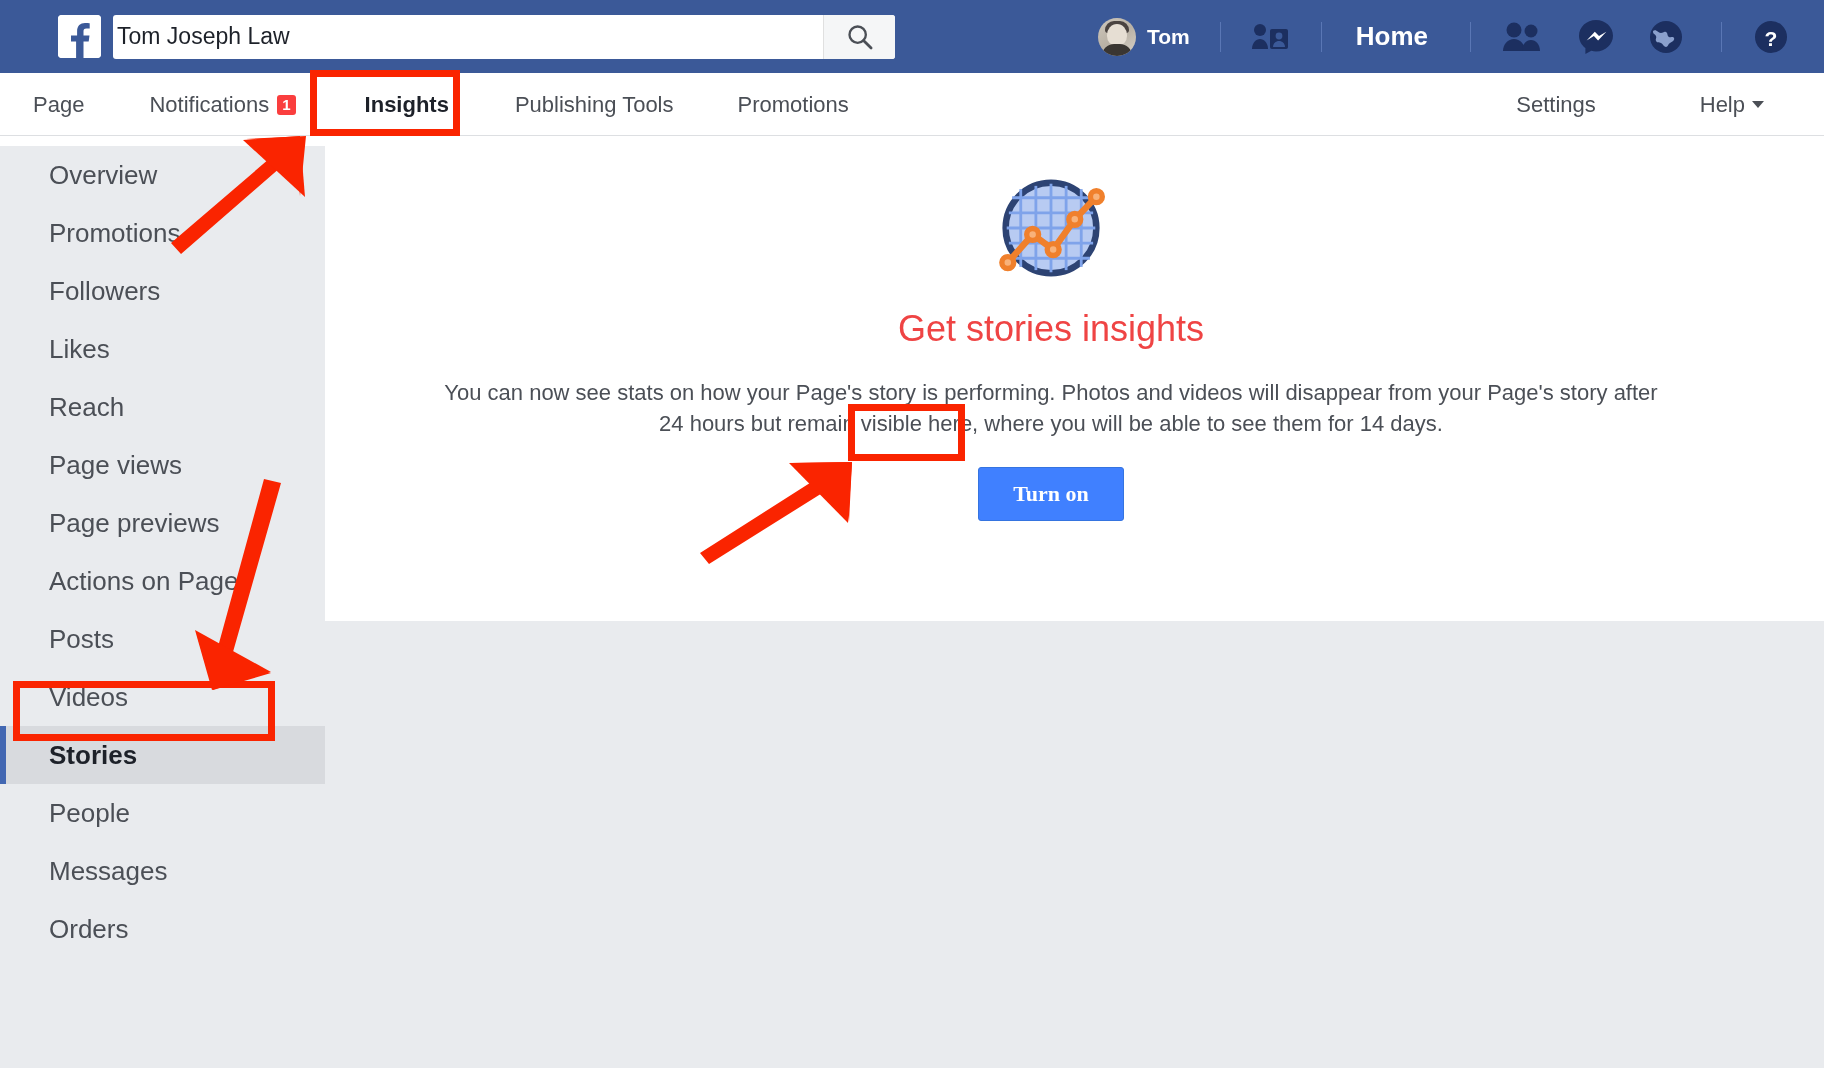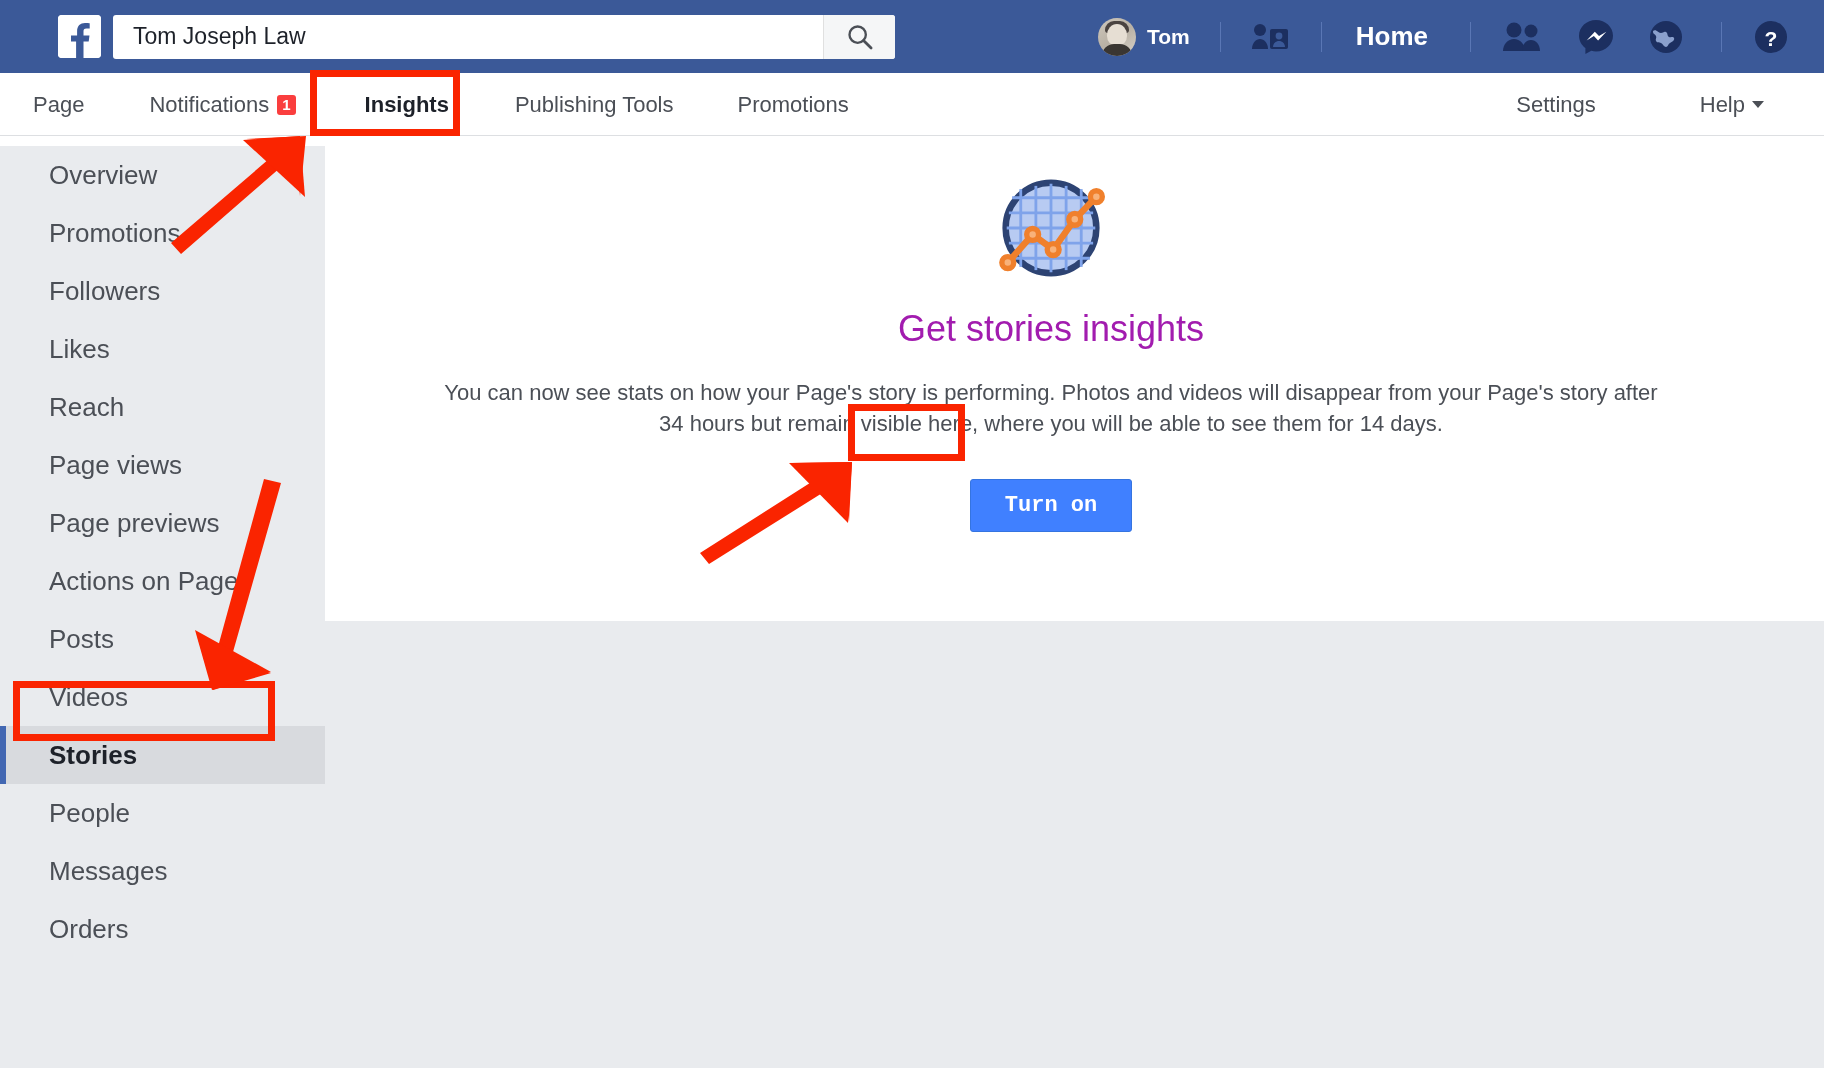--- a/index.html
+++ b/index.html
@@ -23,21 +23,21 @@
     position: relative; flex: none;
   }
   .fb-logo svg { position: absolute; left: 0; top: 0; }
   .searchwrap {
     margin-left: 12px; width: 782px; height: 44px;
     background: #ffffff; border-radius: 3px;
     display: flex; align-items: center; position: relative; flex: none;
   }
   .searchwrap input {
     border: 0; outline: none; background: transparent;
-    font-size: 23px; color: #1d2129; padding-left: 20px;
+    font-size: 23px; color: #1d2129; padding-left: 4px;
     width: 700px; height: 40px;
     font-family: "Liberation Sans", sans-serif;
   }
   .search-btn {
     position: absolute; right: 0; top: 0;
     width: 72px; height: 44px;
     background: #f5f6f7; border-left: 1px solid #e0e0e0;
     border-radius: 0 3px 3px 0;
     display: flex; align-items: center; justify-content: center;
     cursor: pointer;
@@ -139,31 +139,31 @@
     width: 6px; background: #4267b2;
   }
 
   .card {
     position: absolute; left: 325px; top: 10px; width: 1452px; height: 475px;
     background: #ffffff;
     display: flex; flex-direction: column; align-items: center;
   }
   .chart-illus { margin-top: 28px; width: 108px; height: 108px; }
   .card-title {
-    margin-top: 26px; font-size: 36px; color: #a21caf; font-weight: normal;
+    margin-top: 26px; font-size: 36px; color: #ef4444; font-weight: normal;
   }
   .card-desc {
     margin-top: 27px; width: 1230px; text-align: center;
     font-size: 22px; line-height: 31px; color: #4b4f56;
   }
   .turnon-btn {
-    margin-top: 40px; background: #4080ff; color: #ffffff;
+    margin-top: 28px; background: #4080ff; color: #ffffff;
     font-size: 22px; font-weight: bold; border: 1px solid #3574e0;
     border-radius: 3px; padding: 13px 34px; cursor: pointer;
-    font-family: Liberation Mono, monospace;
+    font-family: Liberation Serif, serif;
   }
   .below-card {
     position: absolute; left: 325px; top: 485px; width: 1499px; height: 447px;
     background: #e9ebee;
   }
 
   
   .anno-box {
     position: absolute; border: 7px solid #fa2400; pointer-events: none;
   }
@@ -354,21 +354,21 @@
         <g fill="#f8b27a" stroke="#f0802c" stroke-width="5">
           <circle cx="10" cy="82" r="5.5"></circle>
             <circle cx="33" cy="56" r="5.5"></circle>
           <circle cx="52" cy="70" r="5.5"></circle>
             <circle cx="72" cy="42" r="5.5"></circle>
           <circle cx="92" cy="21" r="5.5"></circle>
         </g>
       </svg>
 
       <div class="card-title">Get stories insights</div>
-      <div class="card-desc">You can now see stats on how your Page's story is performing. Photos and videos will disappear from your Page's story after 34 hours but remain visible here, where you will be able to see them for 14 days.</div>
+      <div class="card-desc">You can now see stats on how your Page's story is performing. Photos and videos will disappear from your Page's story after 24 hours but remain visible here, where you will be able to see them for 14 days.</div>
       <button class="turnon-btn">Turn on</button>
     </div>
   </div>
 
   <div class="anno-box" style="left:310px; top:70px; width:150px; height:66px;"></div>
   <div class="anno-box" style="left:13px; top:681px; width:262px; height:60px;"></div>
   <div class="anno-box" style="left:848px; top:404px; width:117px; height:57px;"></div>
 
   <svg class="anno-svg" width="1824" height="1068" viewBox="0 0 1824 1068">
 

